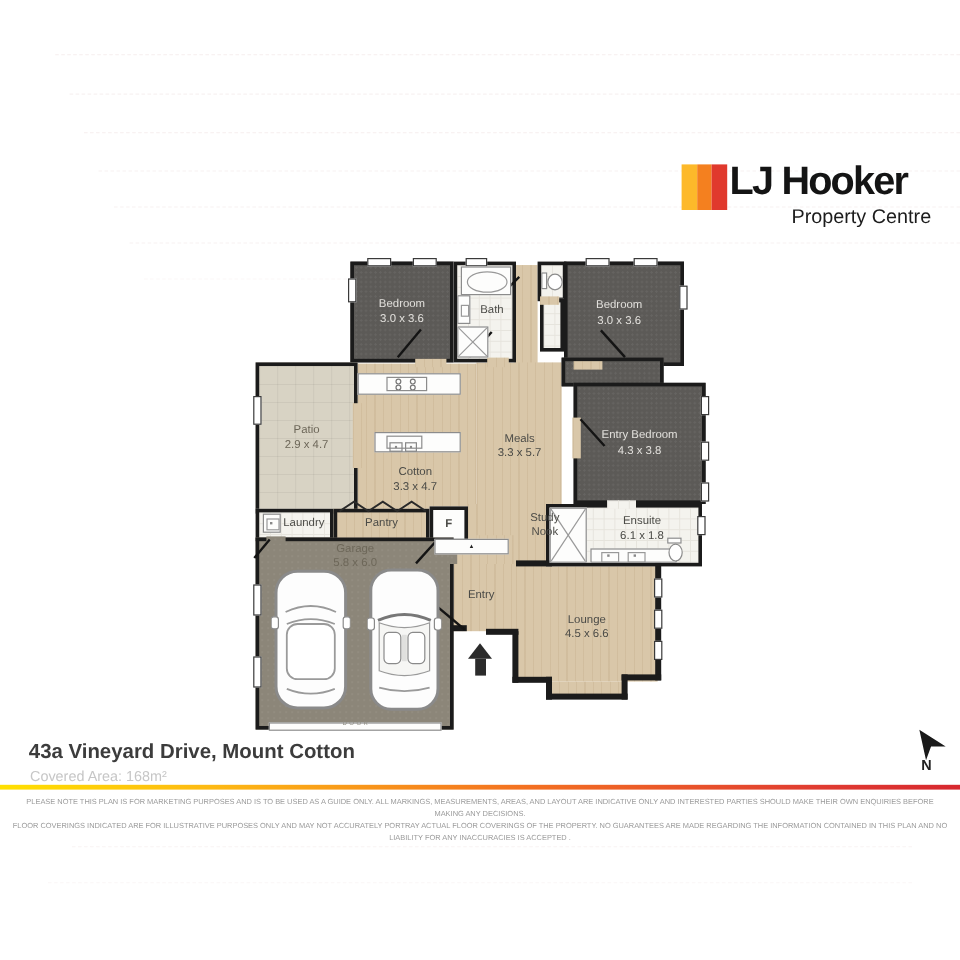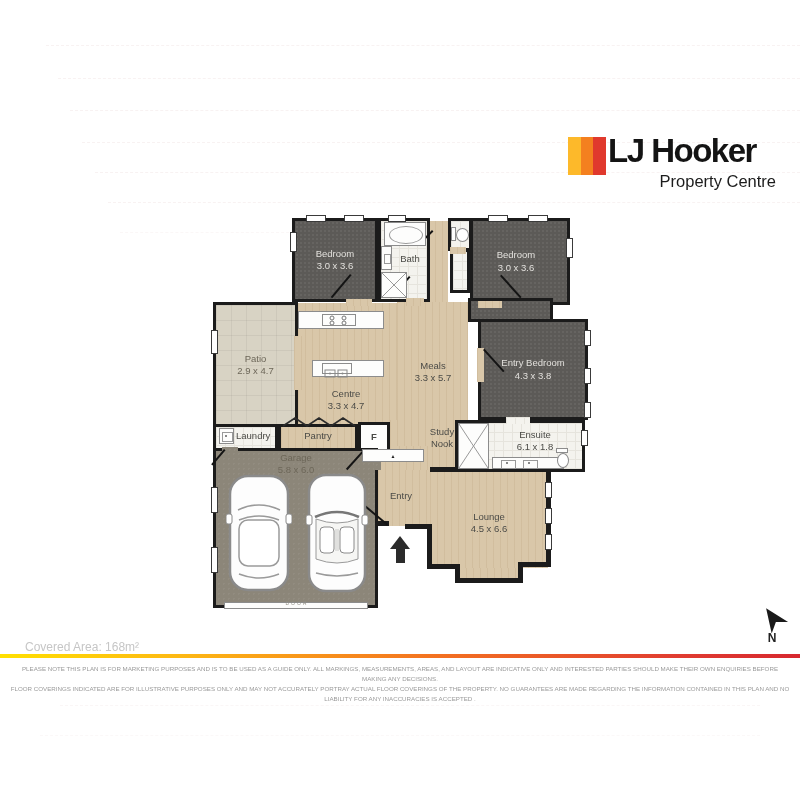--- a/index.html
+++ b/index.html
@@ -255,57 +255,58 @@
     <rect x="29" y="58" width="4" height="22" fill="#e0e0de"></rect>
     <path d="M10 102 Q31 108 52 102" fill="none" stroke="#9a9a9a" stroke-width="1.5"></path>
     <rect x="0" y="44" width="6" height="10" rx="2" fill="#fff" stroke="#8a8a8a"></rect>
     <rect x="56" y="44" width="6" height="10" rx="2" fill="#fff" stroke="#8a8a8a"></rect>
   </svg>
 
   <div class="lbl" style="left:390px;top:253px;width:40px">
     <span>Bath</span>
   </div>
   <div class="lbl" style="left:300px;top:388px;width:92px">
-    <span>Centre</span>
+    <span>Cotton</span>
     <span>3.3 x 4.7</span>
   </div>
   <div class="lbl" style="left:398px;top:360px;width:70px">
     <span>Meals</span>
     <span>3.3 x 5.7</span>
   </div>
   <div class="lbl" style="left:495px;top:429px;width:80px">
     <span>Ensuite</span>
     <span>6.1 x 1.8</span>
   </div>
   <div class="lbl" style="left:236px;top:430px;width:42px;text-align:left">
     <span>Laundry</span>
   </div>
   <div class="lbl" style="left:288px;top:430px;width:60px">
     <span>Pantry</span>
   </div>
-  <div class="lbl" style="left:420px;top:426px;width:44px">
+  <div class="lbl" style="left:432px;top:426px;width:44px">
     <span>Study Nook</span>
   </div>
   <div class="lbl faint" style="left:266px;top:452px;width:60px">
     <span>Garage</span>
     <span>5.8 x 6.0</span>
   </div>
   <div class="lbl" style="left:380px;top:490px;width:42px">
     <span>Entry</span>
   </div>
   <div class="lbl" style="left:447px;top:511px;width:84px">
     <span>Lounge</span>
     <span>4.5 x 6.6</span>
   </div>
 
   <div class="uparrow">
     <div class="tri"></div>
       <div class="stem"></div>
   </div>
 
+  <div class="address">43a Vineyard Drive, Mount Cotton</div>
   <div class="covered">Covered Area: 168m²</div>
   <div class="gradbar"></div>
   <div class="disclaimer">
     <div>PLEASE NOTE THIS PLAN IS FOR MARKETING PURPOSES AND IS TO BE USED AS A GUIDE ONLY.  ALL MARKINGS, MEASUREMENTS, AREAS, AND LAYOUT ARE INDICATIVE ONLY AND INTERESTED PARTIES SHOULD MAKE THEIR OWN ENQUIRIES BEFORE MAKING ANY DECISIONS.</div>
     <div>FLOOR COVERINGS INDICATED ARE FOR ILLUSTRATIVE PURPOSES ONLY AND MAY NOT ACCURATELY PORTRAY ACTUAL FLOOR COVERINGS OF THE PROPERTY.  NO GUARANTEES ARE MADE REGARDING THE INFORMATION CONTAINED IN THIS PLAN AND NO LIABILITY FOR  ANY INACCURACIES IS ACCEPTED .</div>
   </div>
 
   <svg style="position:absolute;left:756px;top:604px" width="34" height="30" viewBox="0 0 34 30">
     <polygon points="17,2 27,26 17,19 7,26" fill="#1a1a1a" transform="rotate(-35 17 14)"></polygon>
   </svg>

